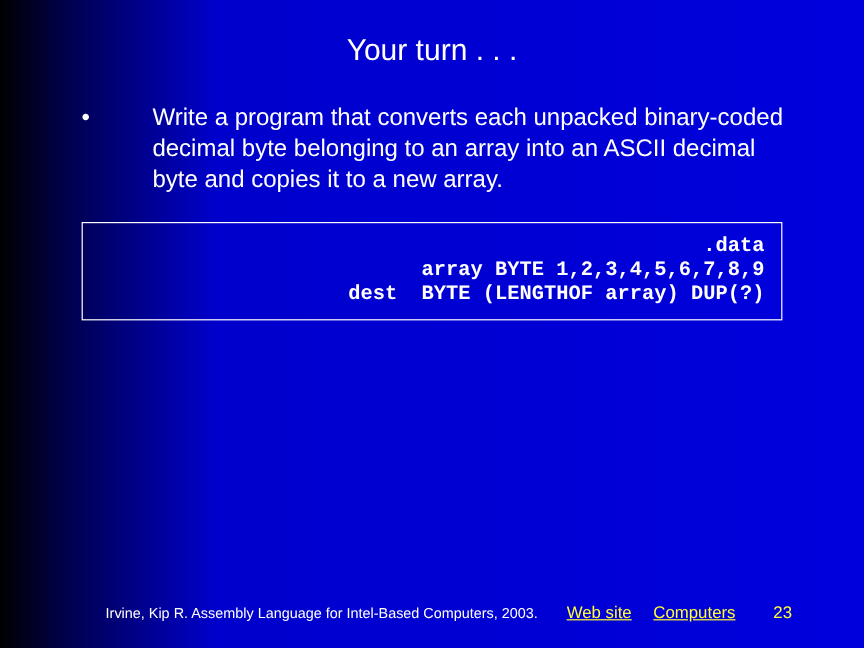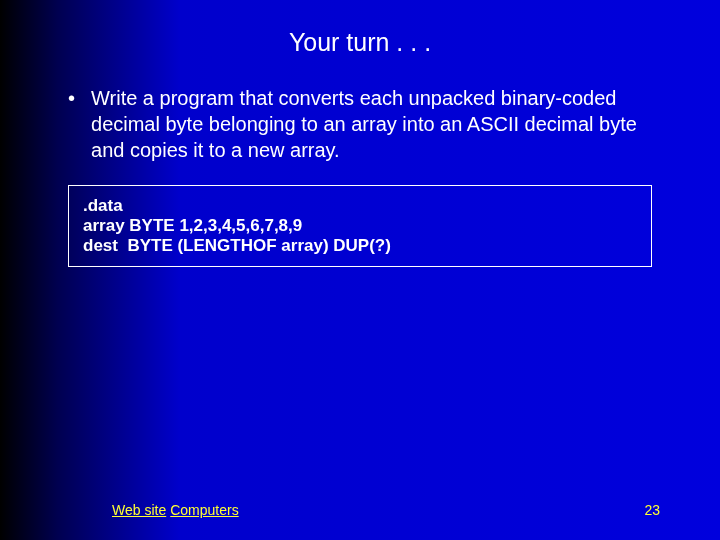--- a/index.html
+++ b/index.html
@@ -28,48 +28,50 @@
     margin-bottom: 22px;
   }
   .bullet {
     font-size: 20px;
     line-height: 26px;
     margin-left: 8px;
   }
   .bullet-text {
     font-size: 20px;
     line-height: 26px;
+    margin-left: 36px;
   }
   .code-box {
     border: 1px solid #ffffff;
     margin: 0 8px 20px 8px;
     padding: 10px 14px;
-    font-family: Liberation Sans, sans-serif;
+    font-family: Liberation Mono, monospace;
     font-size: 17px;
     font-weight: bold;
     line-height: 20px;
     white-space: pre;
+    text-align: right;
   }
   .footer {
     position: absolute;
     bottom: 22px;
     left: 0;
     right: 0;
     display: flex;
     align-items: baseline;
     padding: 0 60px 0 88px;
     font-size: 12px;
   }
   .cite {
     color: #ffffff;
   }
   .links {
     margin-left: 24px;
     display: flex;
-    gap: 4px;
+    gap: 18px;
     font-size: 14px;
   }
   .link {
     color: #ffff33;
     text-decoration: underline;
     cursor: pointer;
   }
   .pagenum {
     margin-left: auto;
     color: #ffff33;
@@ -87,18 +89,19 @@
     <span class="bullet-text">Write a program that converts each unpacked binary-coded decimal byte belonging to an array into an ASCII decimal byte and copies it to a new array.</span>
   </div>
 
   <div class="code-box">.data
 array BYTE 1,2,3,4,5,6,7,8,9
 dest  BYTE (LENGTHOF array) DUP(?)</div>
 
 </div>
 
 <div class="footer">
+  <span class="cite">Irvine, Kip R. Assembly Language for Intel-Based Computers, 2003.</span>
   <span class="links">
     <span class="link">Web site</span>
     <span class="link">Computers</span>
   </span>
   <span class="pagenum">23</span>
 </div>
 
 </body></html>

